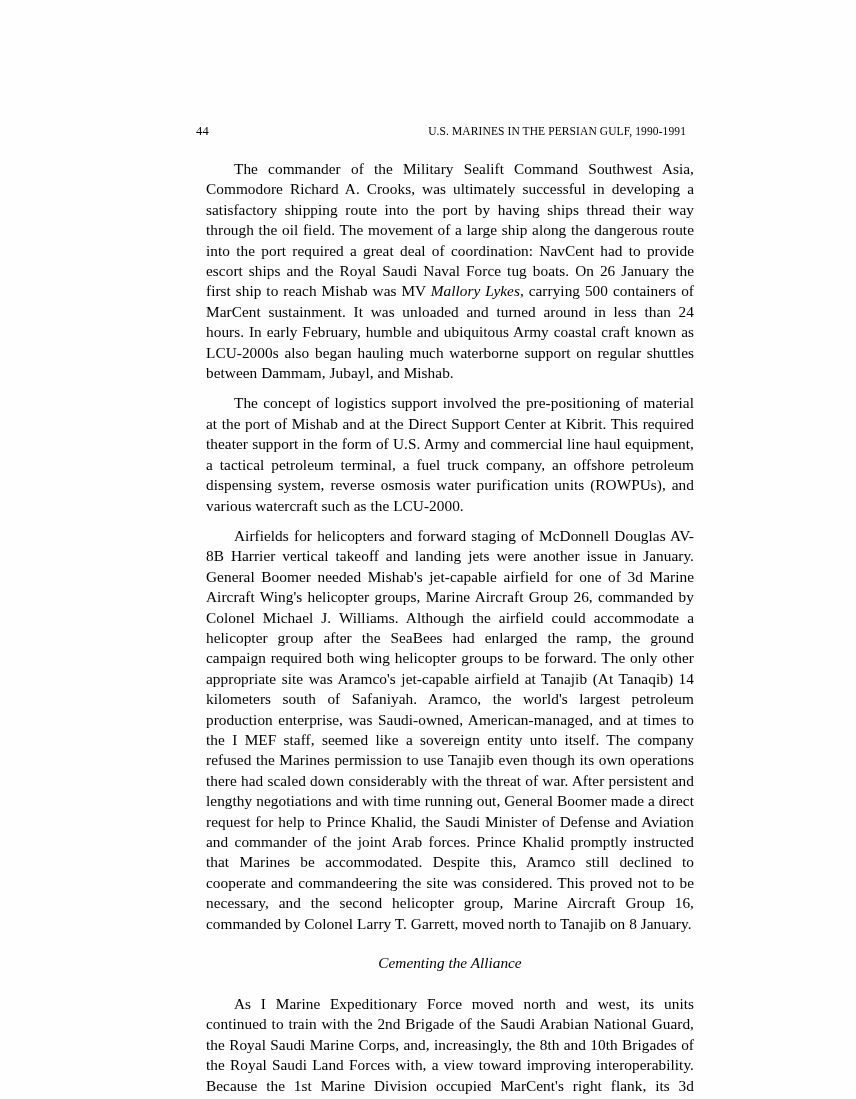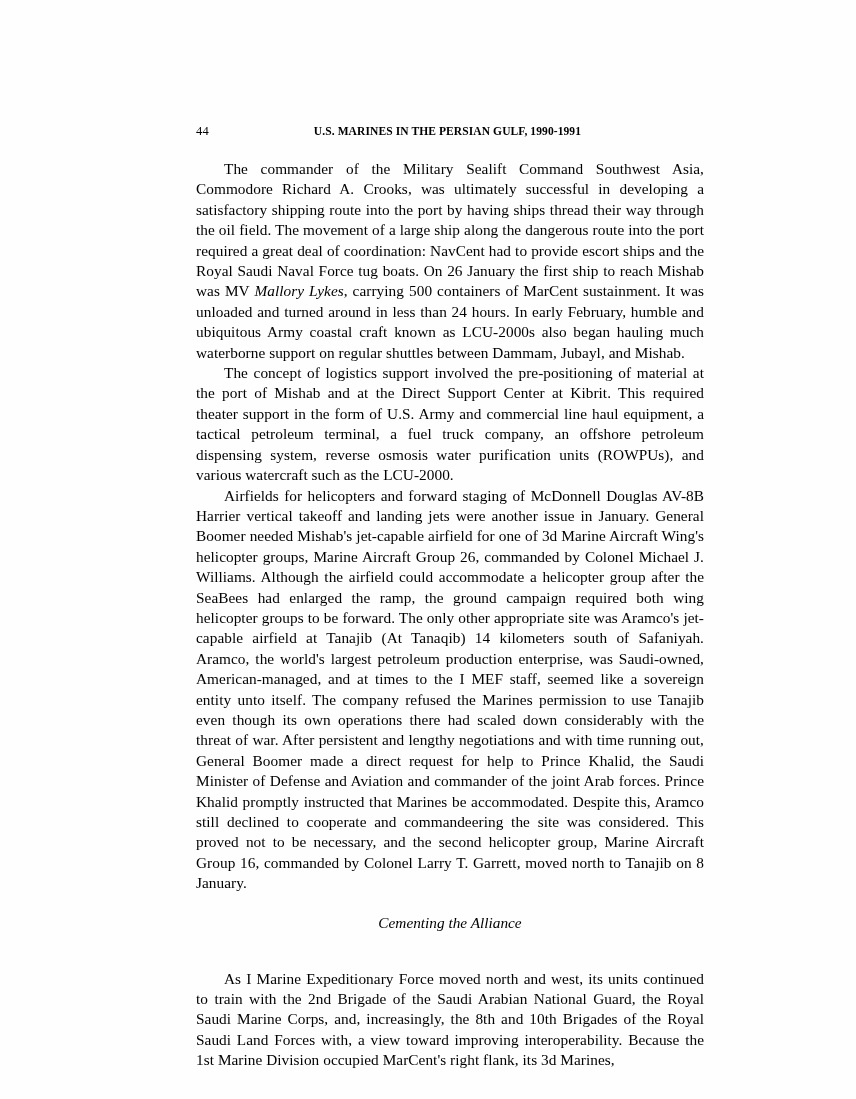--- a/index.html
+++ b/index.html
@@ -33,39 +33,38 @@
     align-items: baseline;
     width: 100%;
     margin-bottom: 20px;
   }
   .folio {
     font-size: 12.5px;
     letter-spacing: 0.2px;
   }
   .running-head {
     flex: 1;
-    text-align: center;
+    text-align: right;
     font-size: 11.5px;
     letter-spacing: 0.1px;
     padding-right: 18px;
     white-space: nowrap;
-    font-weight: bold;
   }
   p.body-par {
-    margin: 0;
+    margin: 10px;
     text-indent: 28px;
     text-align: justify;
     font-size: 15.3px;
     line-height: 1.335;
     letter-spacing: 0.05px;
     -webkit-hyphens: none;
     hyphens: none;
   }
   .section-head {
-    margin: 20px 0 37px 0;
+    margin: 20px 0 22px 0;
     text-align: center;
     font-style: italic;
     font-size: 15.3px;
   }
   em.title-ital {
     font-style: italic;
   }
 </style>
 </head>
 <body>

